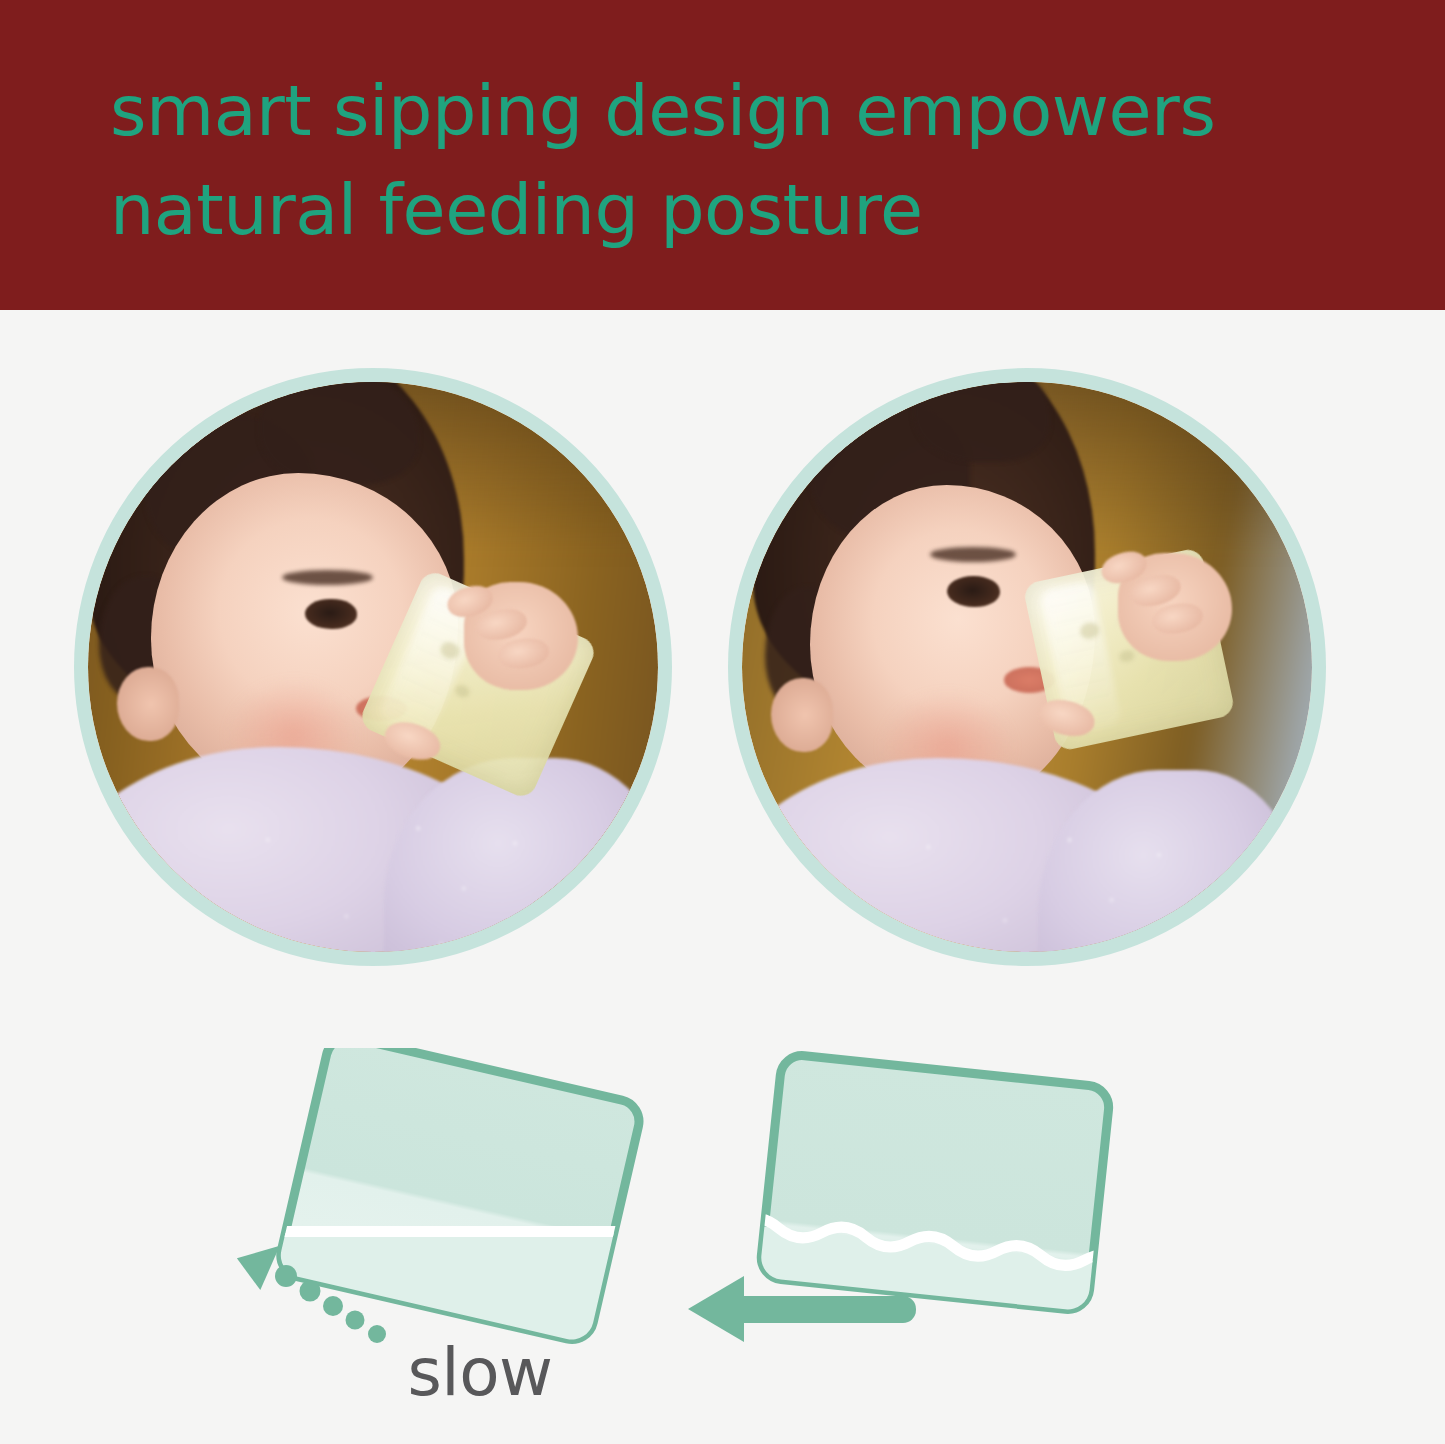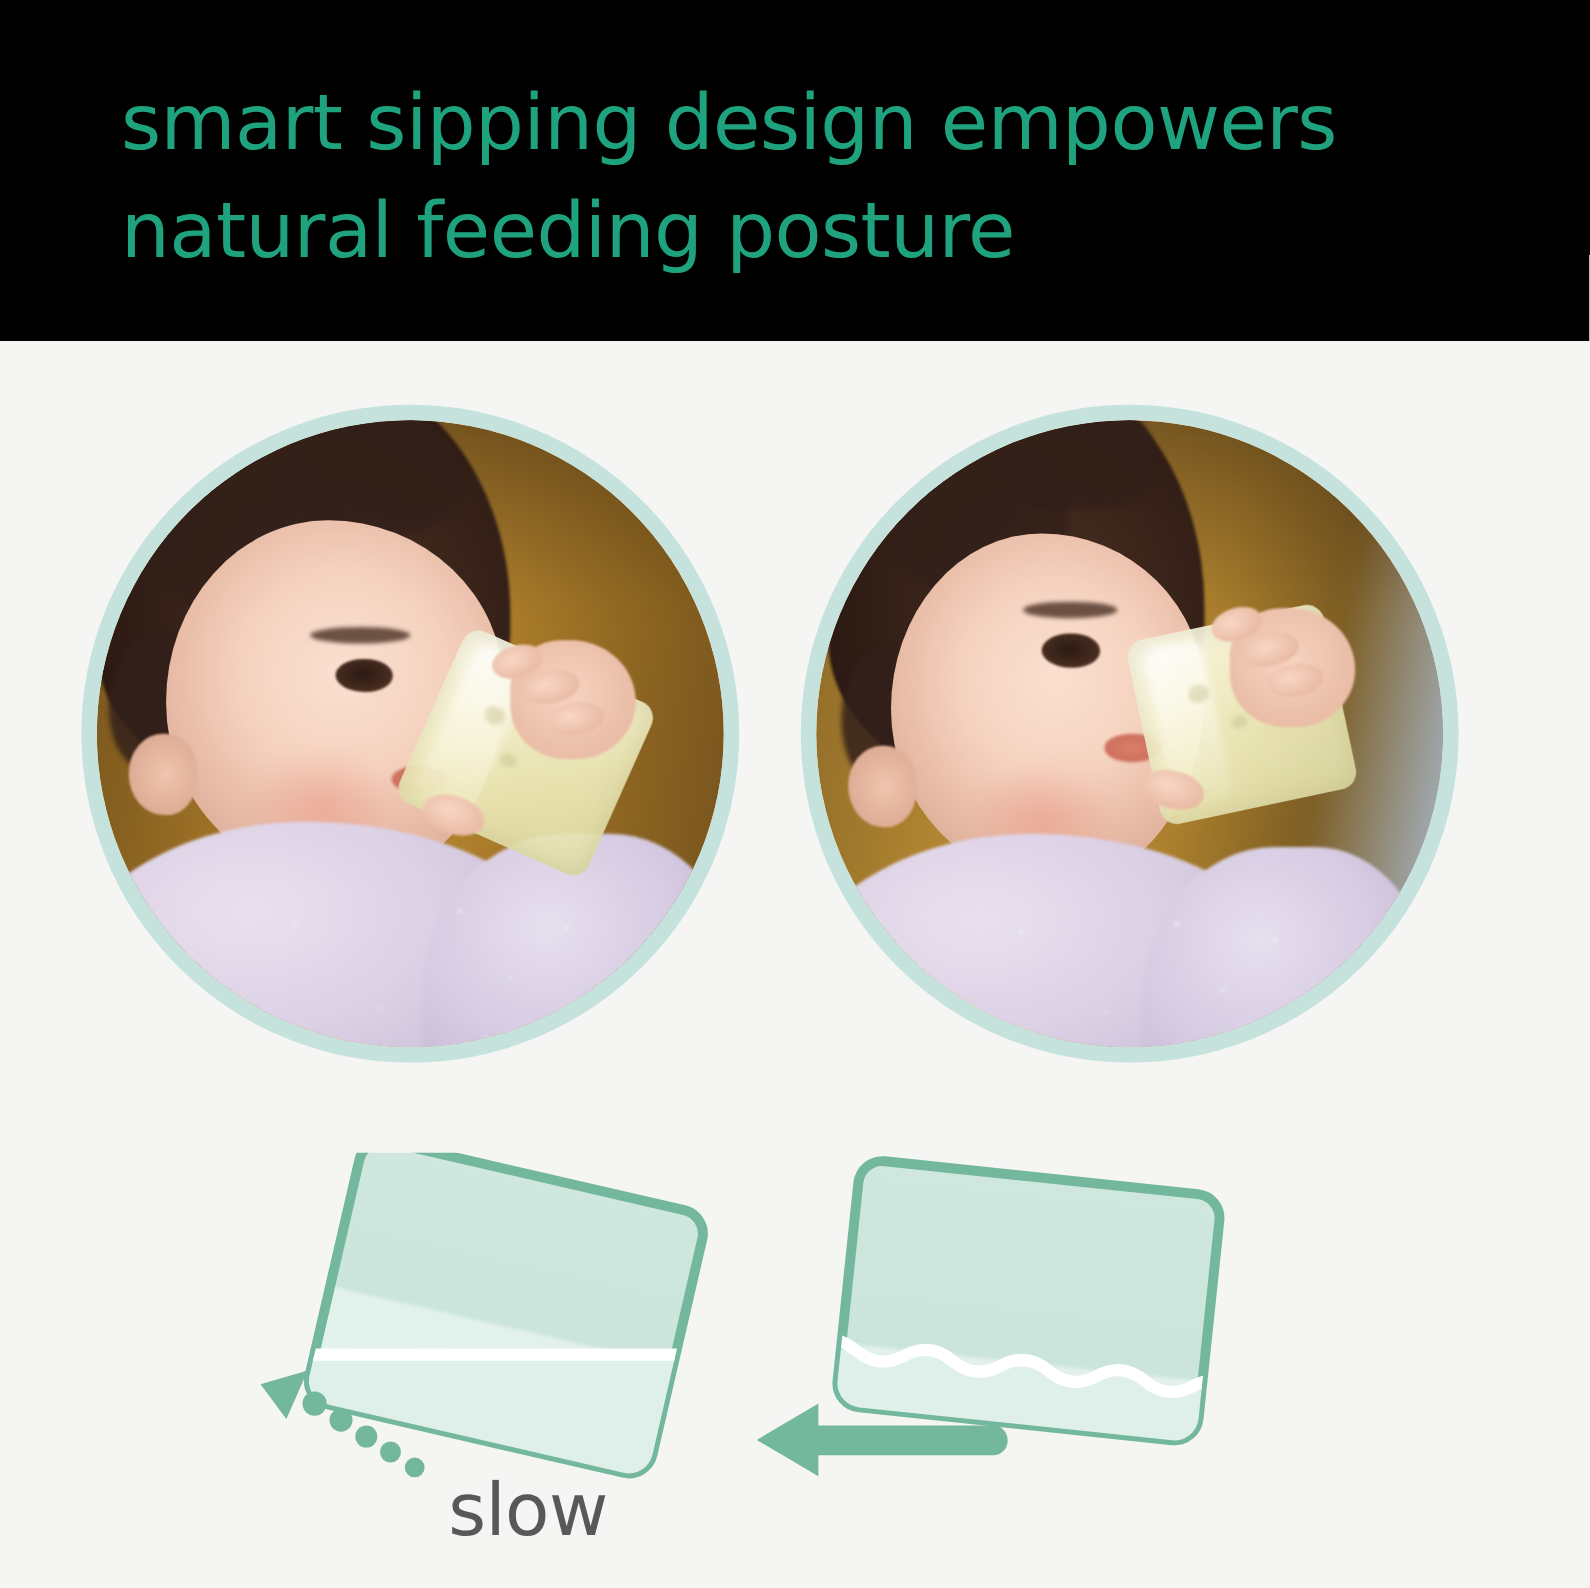--- a/index.html
+++ b/index.html
@@ -15,21 +15,21 @@
     position: relative;
   }
 
   
   .header-band {
     position: absolute;
     left: 0;
     top: 0;
     width: 1445px;
     height: 310px;
-    background: #000000;
+    background: #7f1d1d;
     box-sizing: border-box;
   }
   .headline {
     position: absolute;
     left: 110px;
     top: 62px;
     width: 1260px;
     color: #1fa37f;
     font-family: "DejaVu Sans", sans-serif;
     font-size: 70px;

